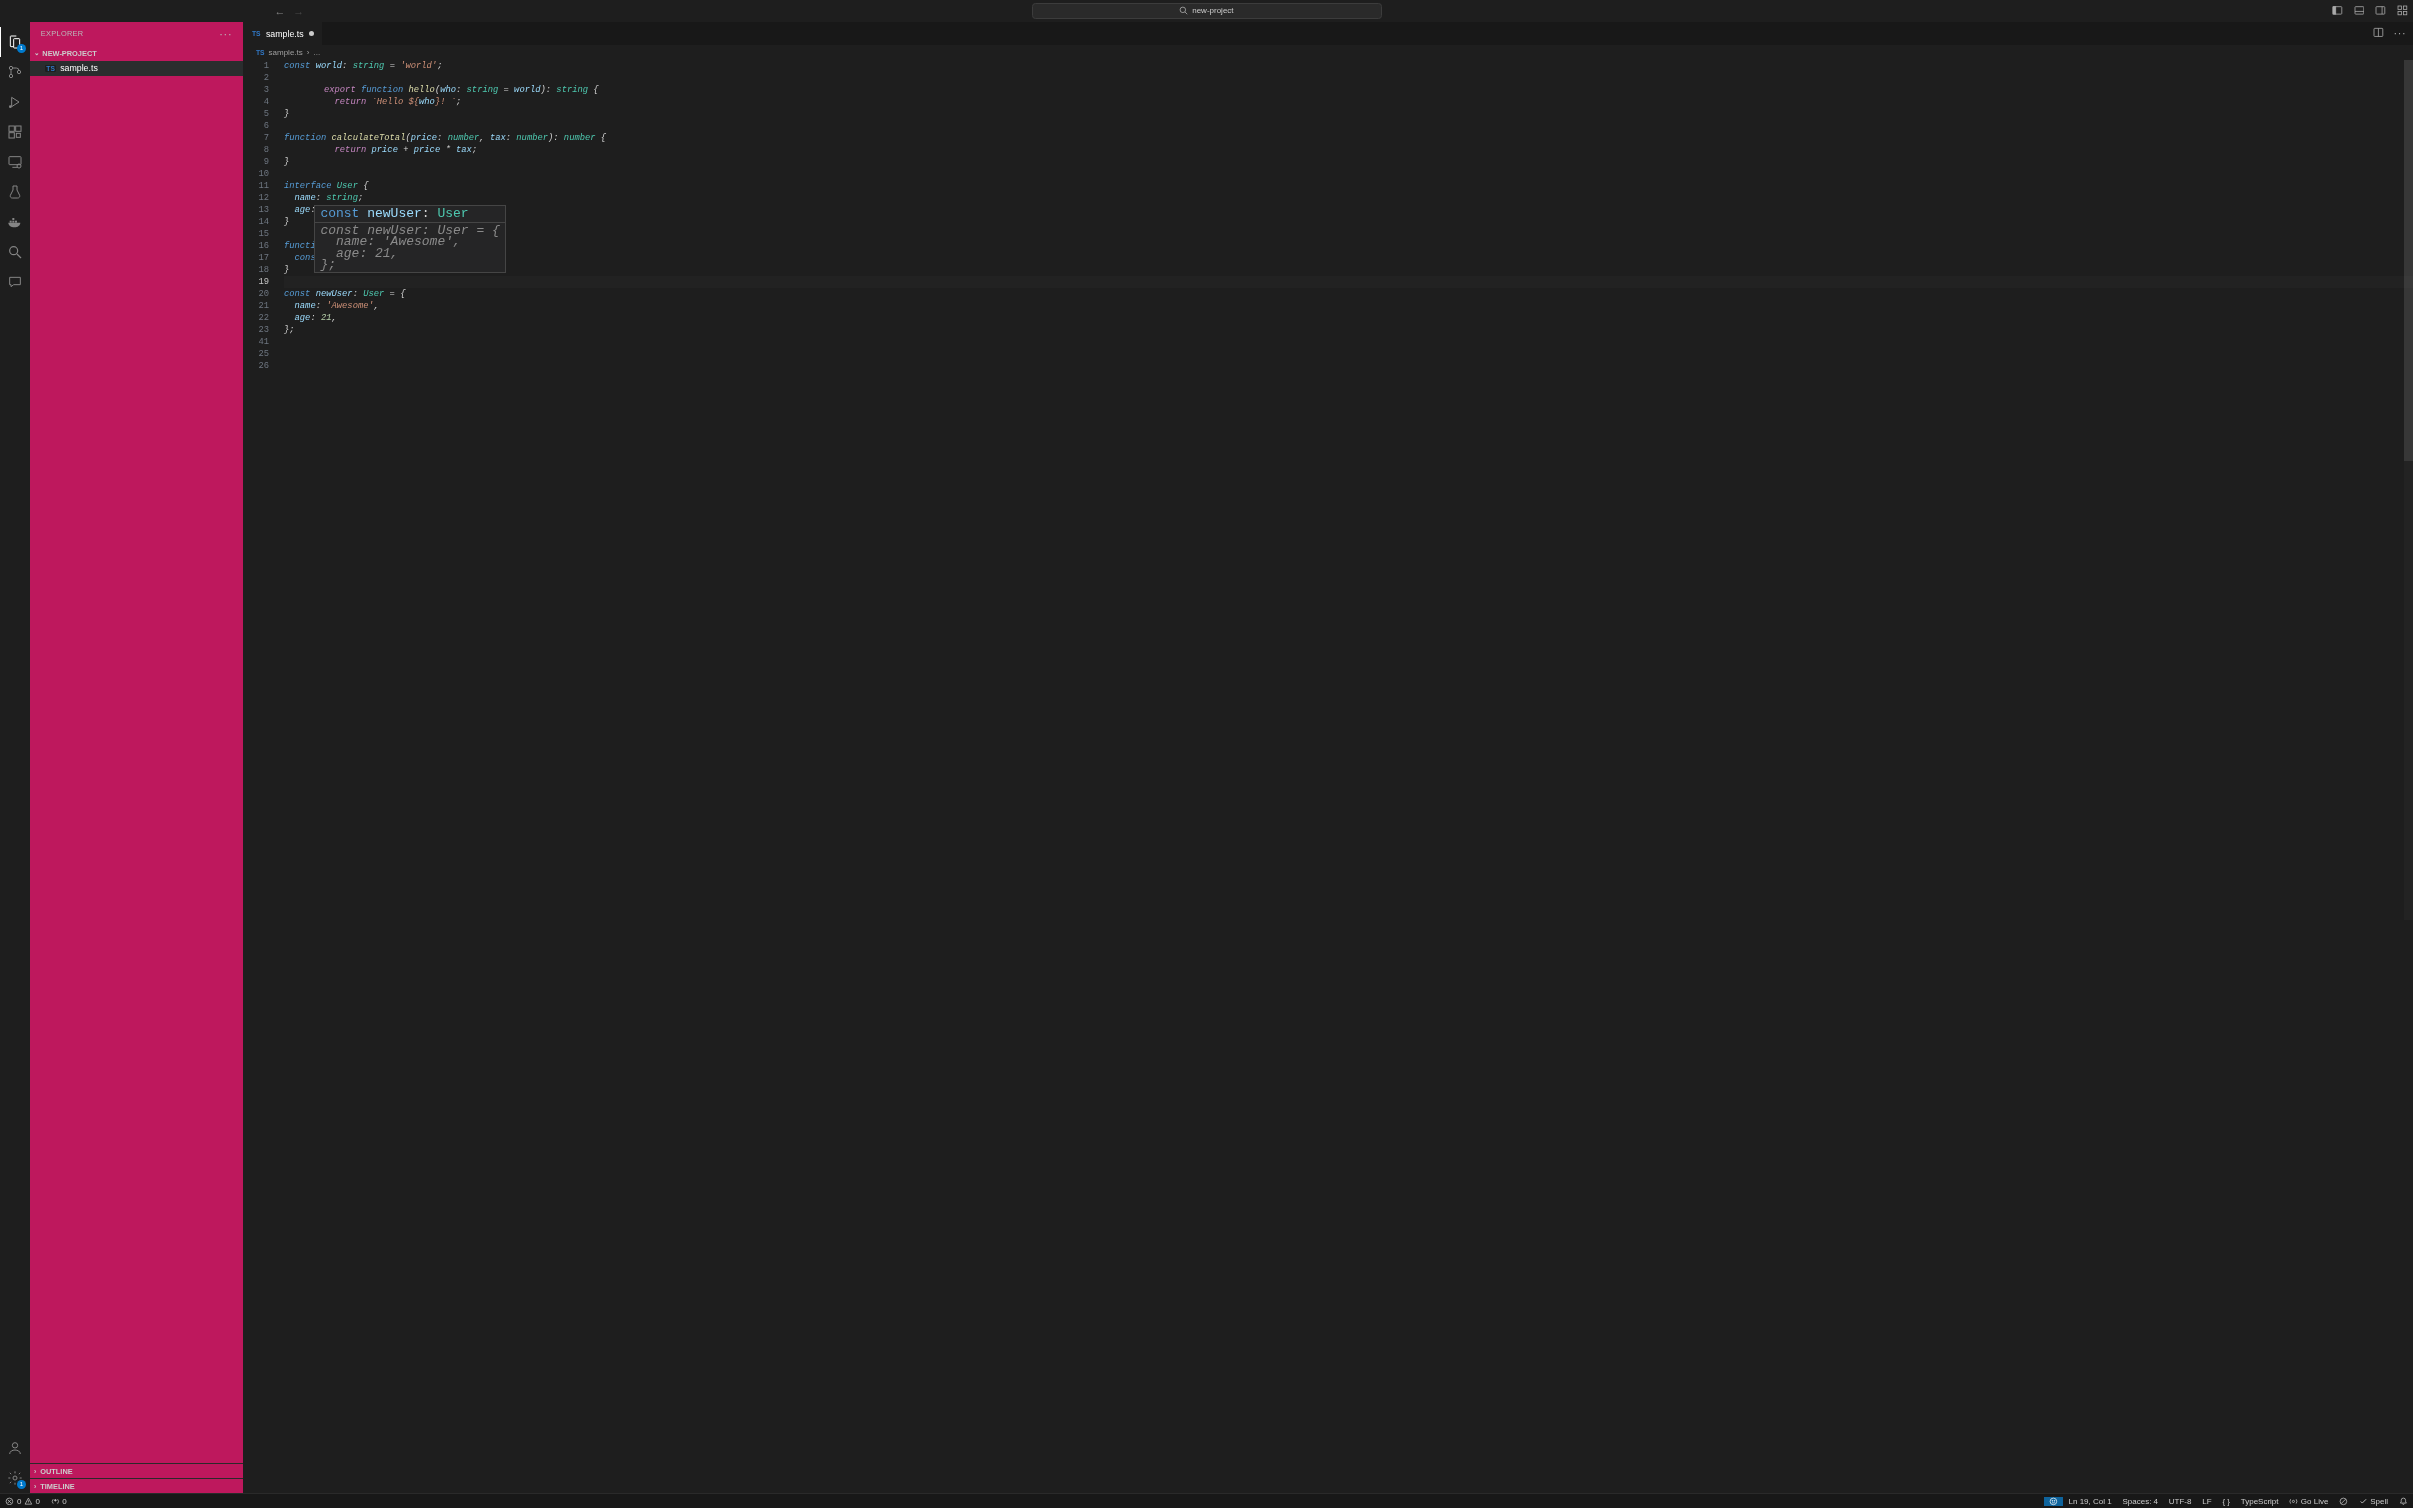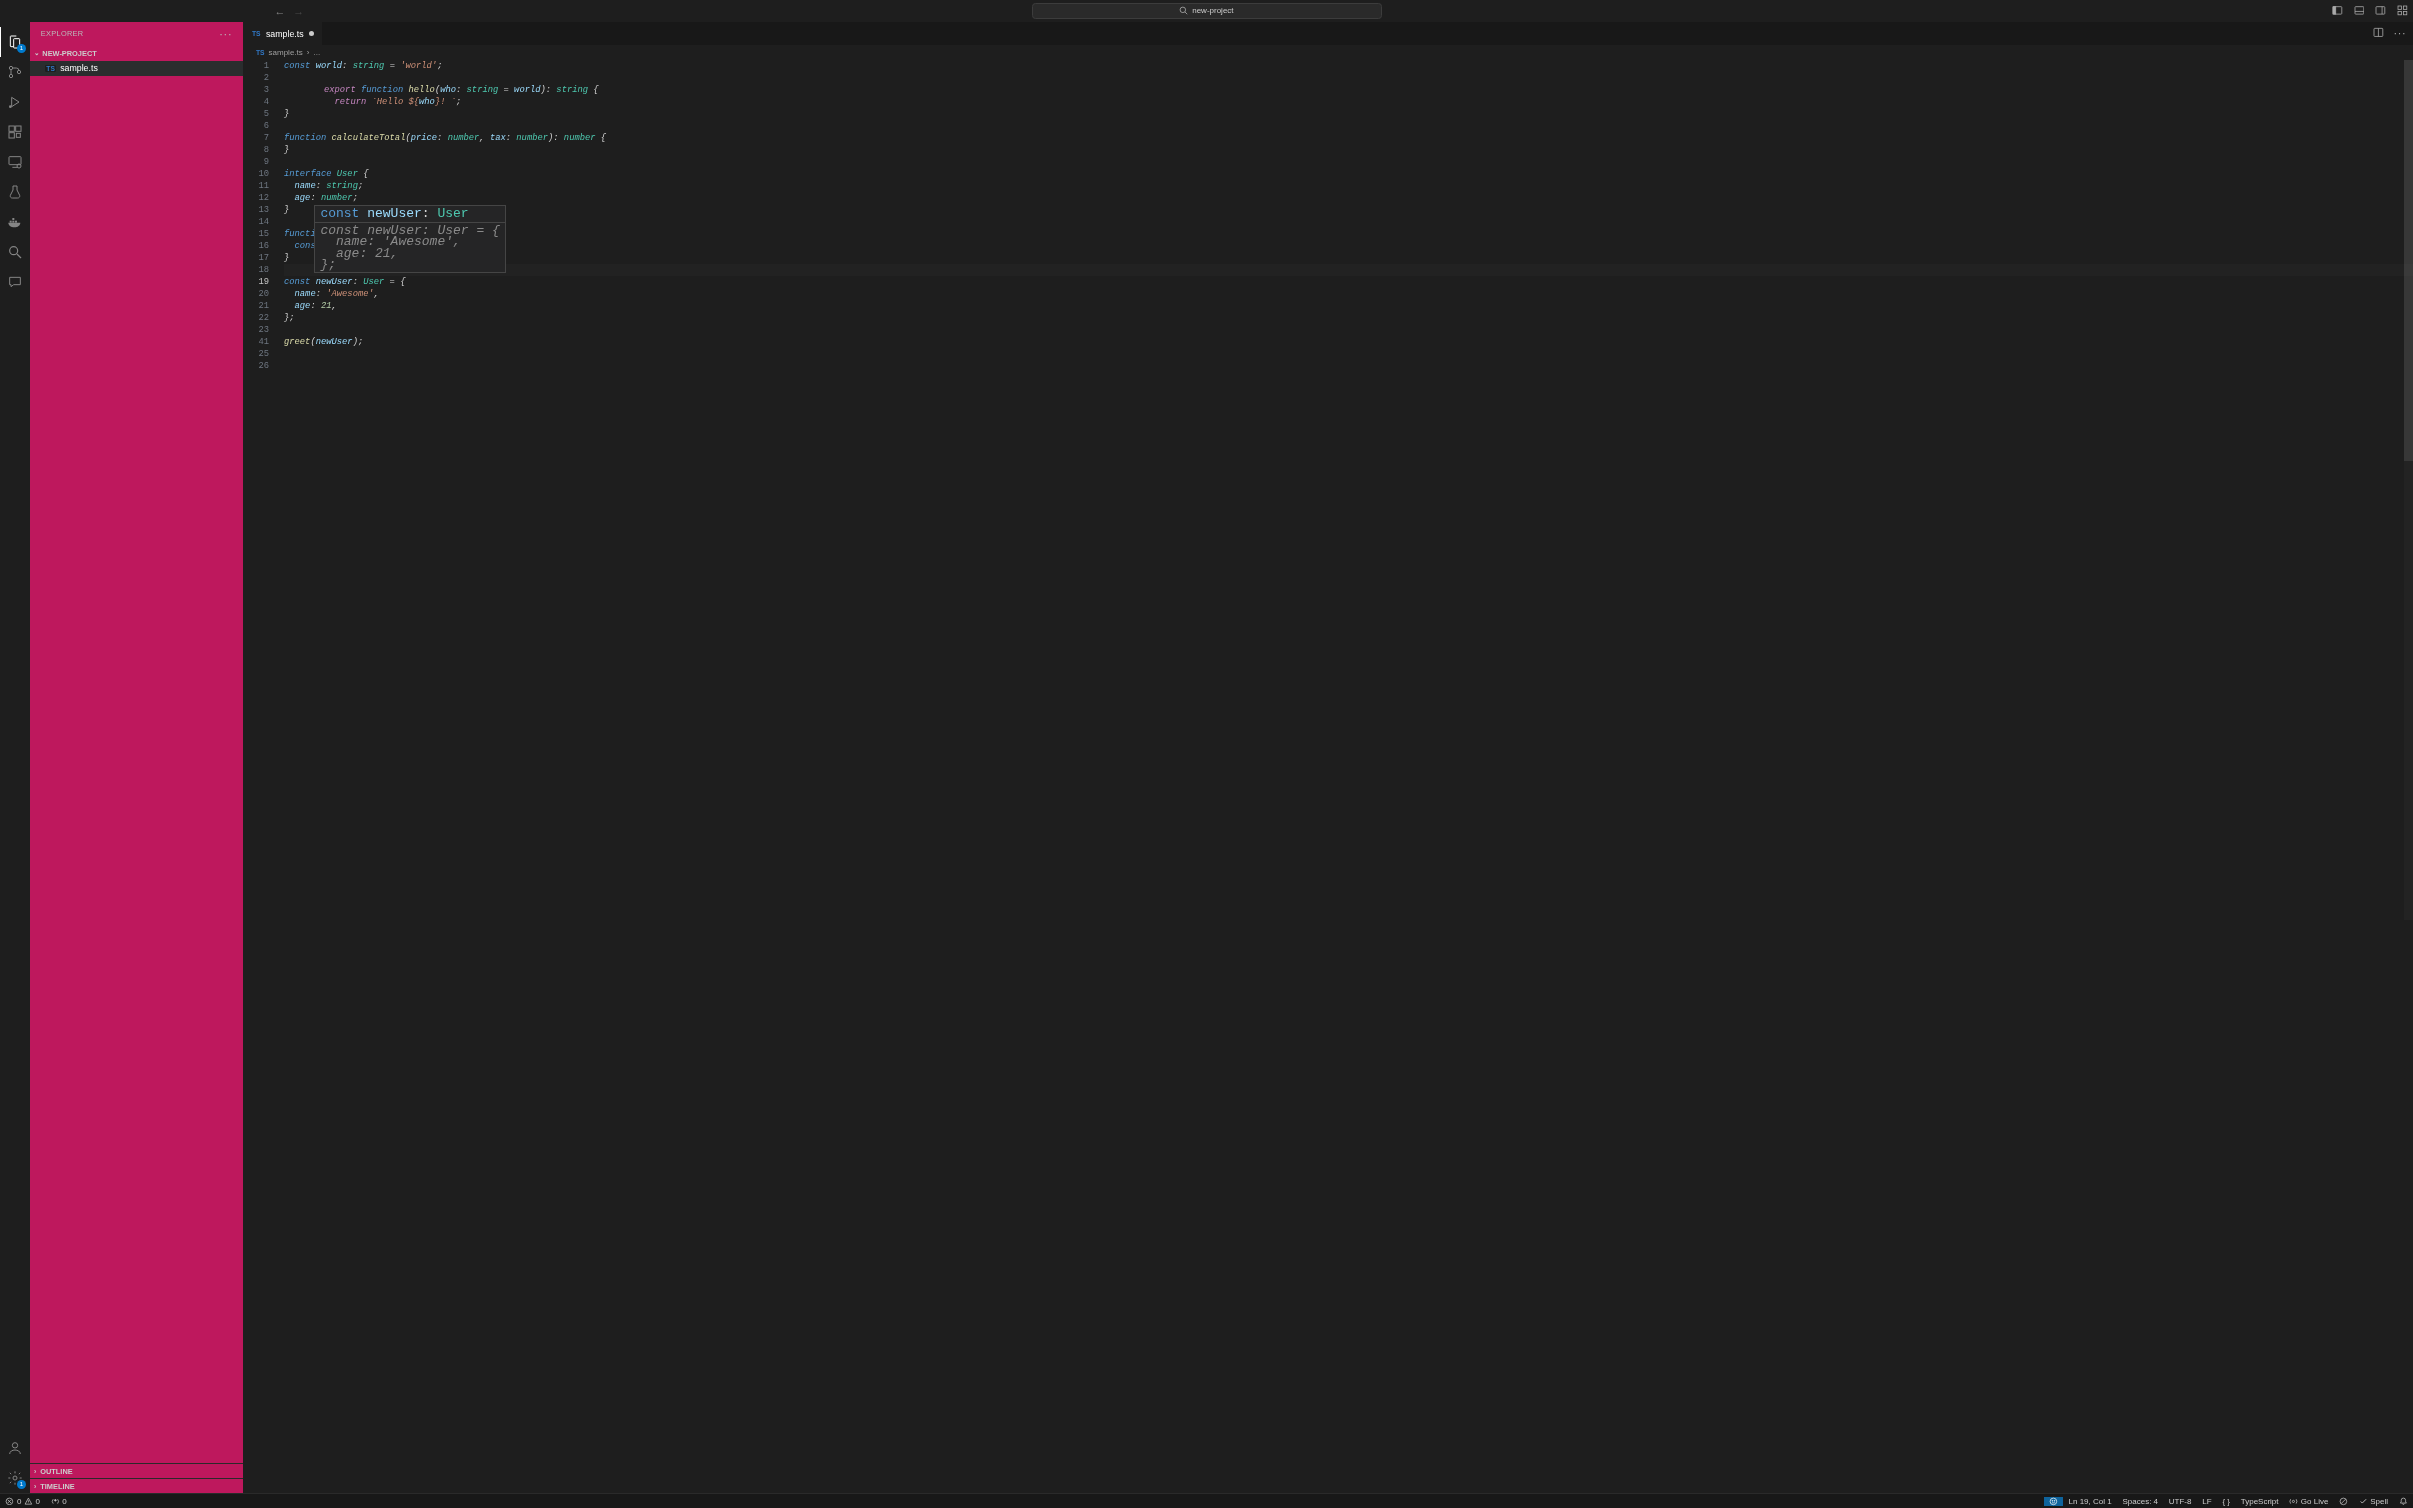--- a/index.html
+++ b/index.html
@@ -383,37 +383,37 @@
         </div>
       <div class="code" id="code">
 
         <div class="code-line"><span class="c-kw">const</span> <span class="c-var">world</span><span class="c-pn">:</span> <span class="c-type">string</span> <span class="c-pn">=</span> <span class="c-str">'world'</span><span class="c-pn">;</span></div>
         <div class="code-line"></div>
         <div class="code-line"><span class="c-kw2">export</span> <span class="c-kw">function</span> <span class="c-fn">hello</span><span class="c-pn">(</span><span class="c-var">who</span><span class="c-pn">:</span> <span class="c-type">string</span> <span class="c-pn">=</span> <span class="c-var">world</span><span class="c-pn">):</span> <span class="c-type">string</span> <span class="c-pn">{</span></div>
         <div class="code-line">  <span class="c-kw2">return</span> <span class="c-str">`Hello ${</span><span class="c-var">who</span><span class="c-str">}! `</span><span class="c-pn">;</span></div>
         <div class="code-line"><span class="c-pn">}</span></div>
         <div class="code-line"></div>
         <div class="code-line"><span class="c-kw">function</span> <span class="c-fn">calculateTotal</span><span class="c-pn">(</span><span class="c-var">price</span><span class="c-pn">:</span> <span class="c-type">number</span><span class="c-pn">,</span> <span class="c-var">tax</span><span class="c-pn">:</span> <span class="c-type">number</span><span class="c-pn">):</span> <span class="c-type">number</span> <span class="c-pn">{</span></div>
+        <div class="code-line">  <span class="c-kw2">return</span> <span class="c-var">price</span> <span class="c-pn">+</span> <span class="c-var">price</span> <span class="c-pn">*</span> <span class="c-var">tax</span><span class="c-pn">;</span></div>
         <div class="code-line"><span class="c-pn">}</span></div>
         <div class="code-line"></div>
         <div class="code-line"><span class="c-kw">interface</span> <span class="c-type">User</span> <span class="c-pn">{</span></div>
         <div class="code-line">  <span class="c-var">name</span><span class="c-pn">:</span> <span class="c-type">string</span><span class="c-pn">;</span></div>
         <div class="code-line">  <span class="c-var">age</span><span class="c-pn">:</span> <span class="c-type">number</span><span class="c-pn">;</span></div>
         <div class="code-line"><span class="c-pn">}</span></div>
         <div class="code-line"></div>
         <div class="code-line"><span class="c-kw">functi</span></div>
         <div class="code-line">  <span class="c-kw">cons</span><span style="visibility:hidden">XXXXXXXXXXXXXXXXXXXXXXXXXX</span><span class="c-var">ame}`);</span></div>
         <div class="code-line"><span class="c-pn">}</span></div>
         <div class="code-line current-line-bg"></div>
         <div class="code-line"><span class="c-kw">const</span> <span class="c-var">newUser</span><span class="c-pn">:</span> <span class="c-type">User</span> <span class="c-pn">= {</span></div>
         <div class="code-line">  <span class="c-var">name</span><span class="c-pn">:</span> <span class="c-str">'Awesome'</span><span class="c-pn">,</span></div>
         <div class="code-line">  <span class="c-var">age</span><span class="c-pn">:</span> <span class="c-num">21</span><span class="c-pn">,</span></div>
         <div class="code-line"><span class="c-pn">};</span></div>
         <div class="code-line"></div>
-        <div class="code-line"><span class="c-fn">greet</span><span class="c-pn">(</span><span class="c-var">newUser</span><span class="c-pn">);</span></div>
         <div class="code-line"></div>
 
         <div class="suggest">
           <div class="suggest-header">
             <span class="c-kw">const</span> <span class="c-var">newUser</span><span class="c-pn">:</span> <span class="c-type">User</span>
           </div>
           <div class="suggest-body" id="suggest-body">
               <div class="code-line">const newUser: User = {</div>
               <div class="code-line">  name: 'Awesome',</div>
               <div class="code-line">  age: 21,</div>

